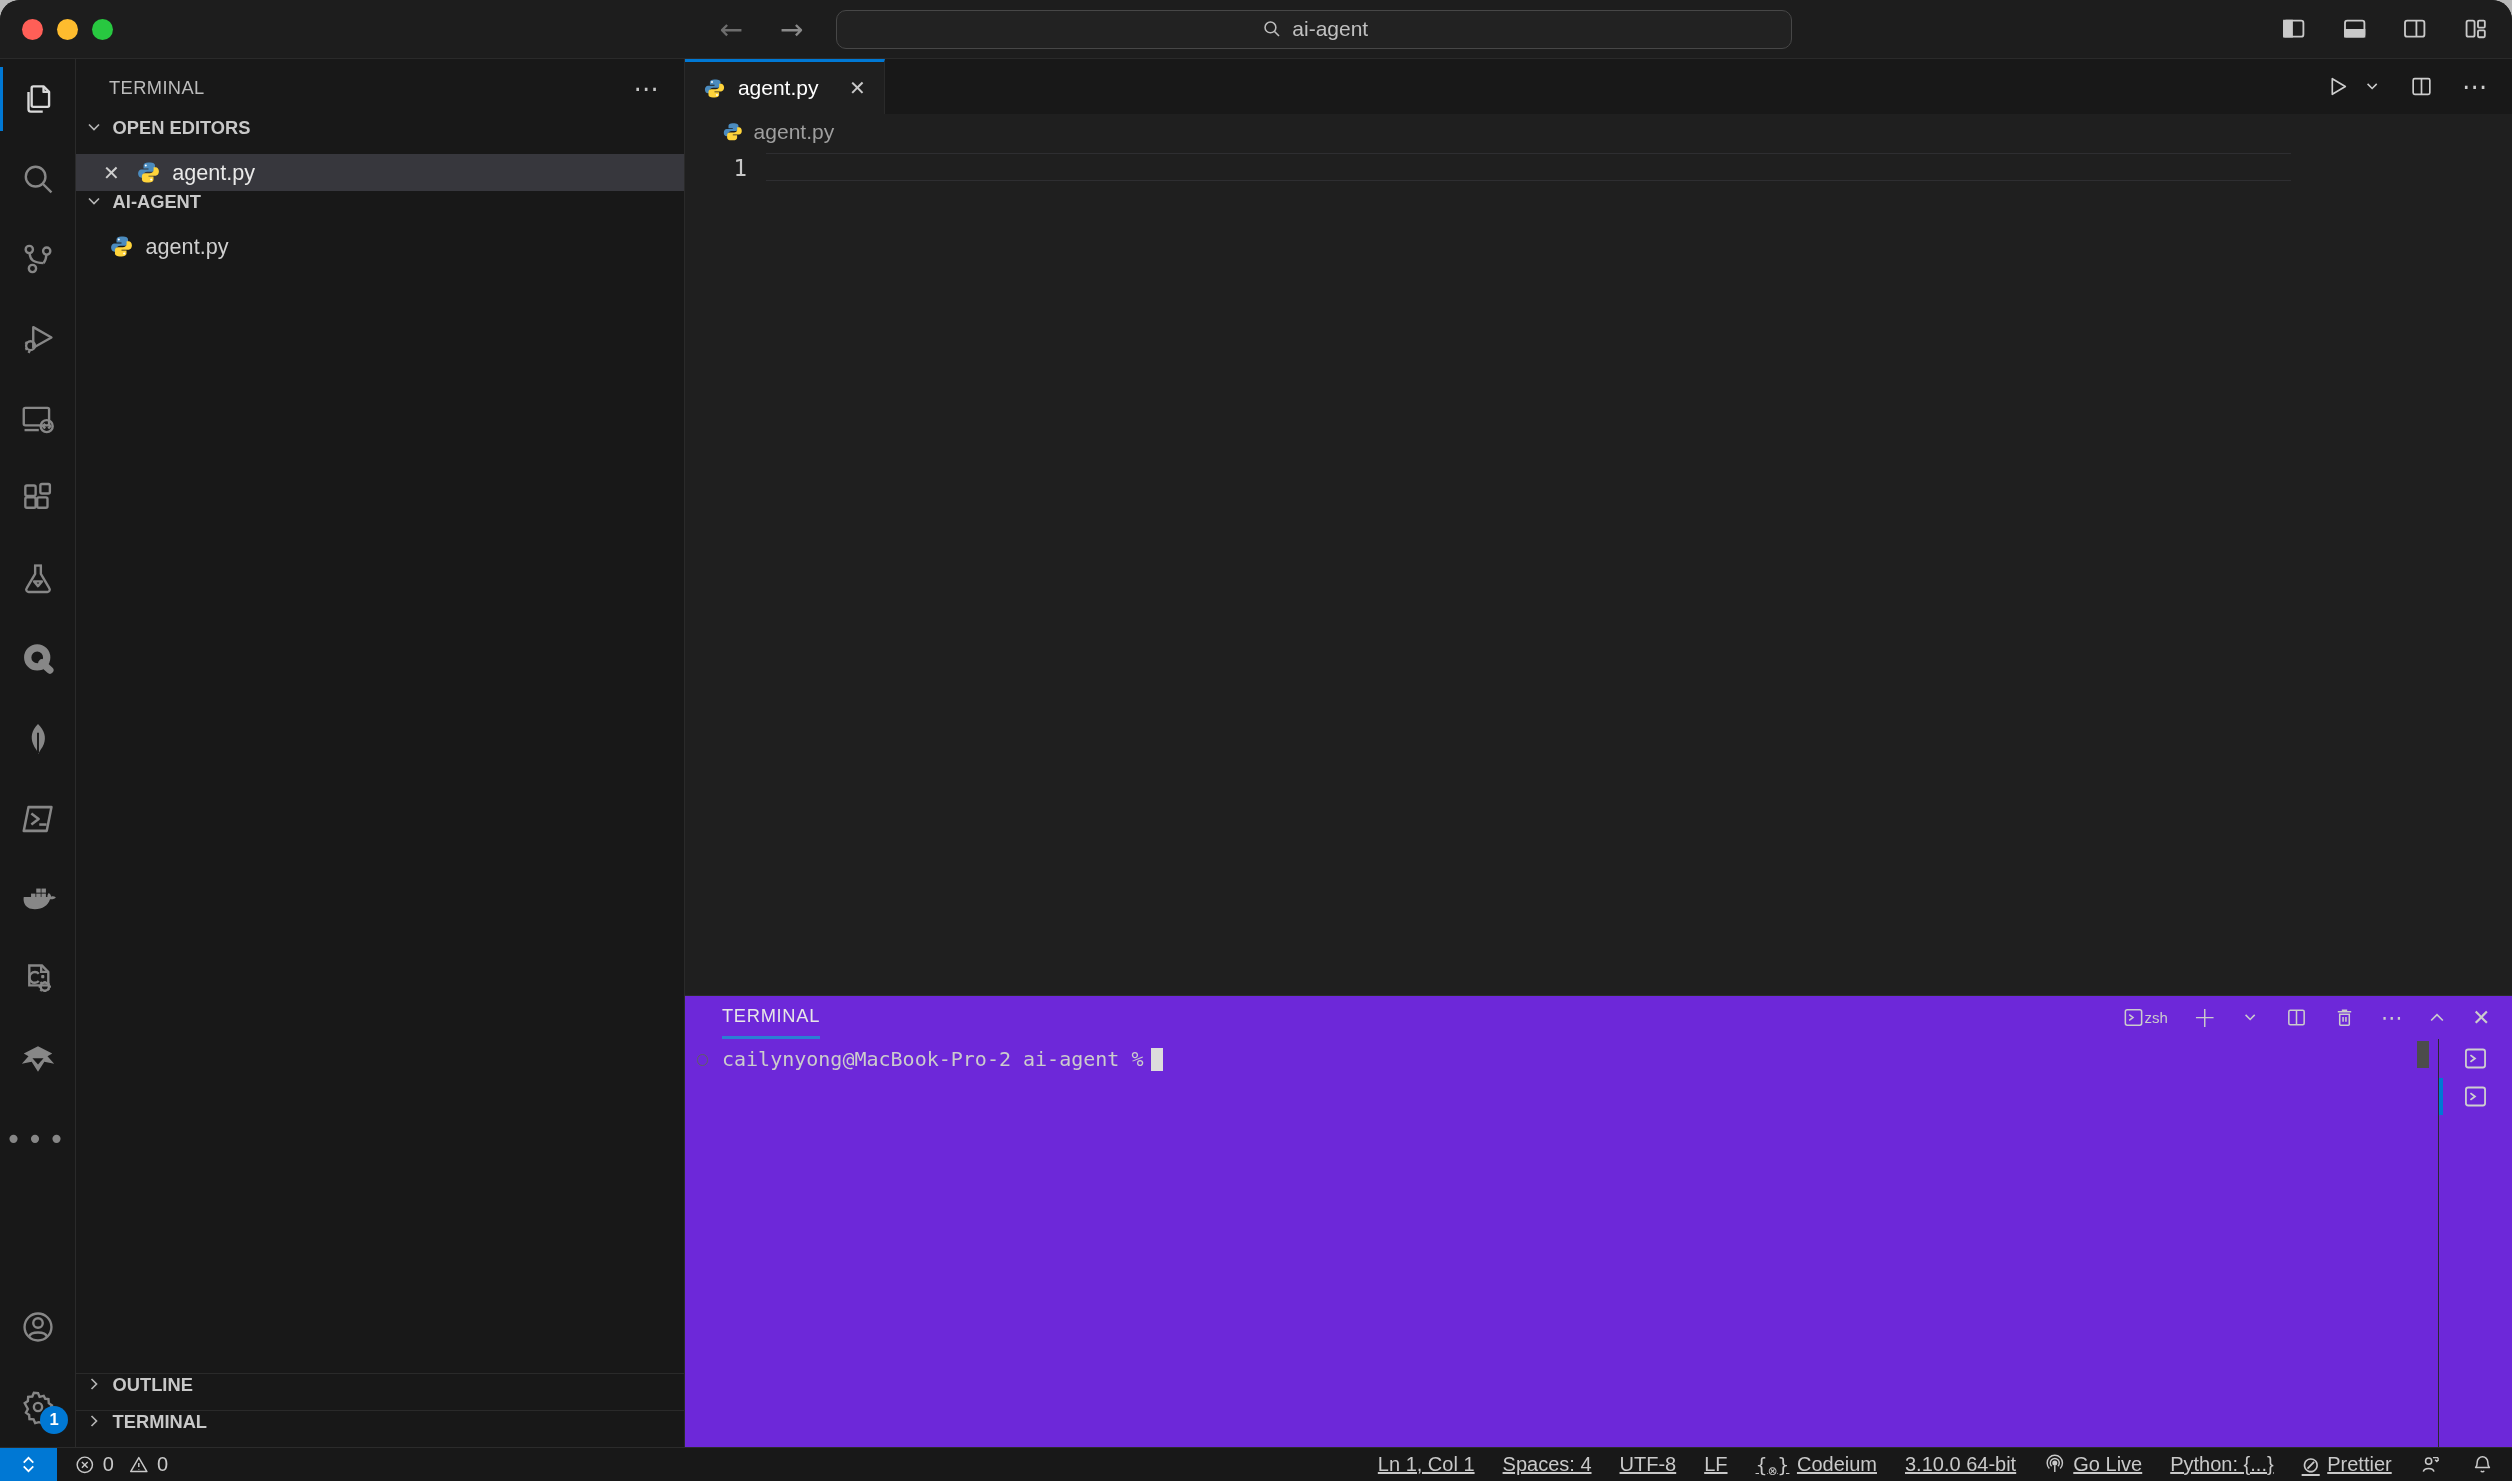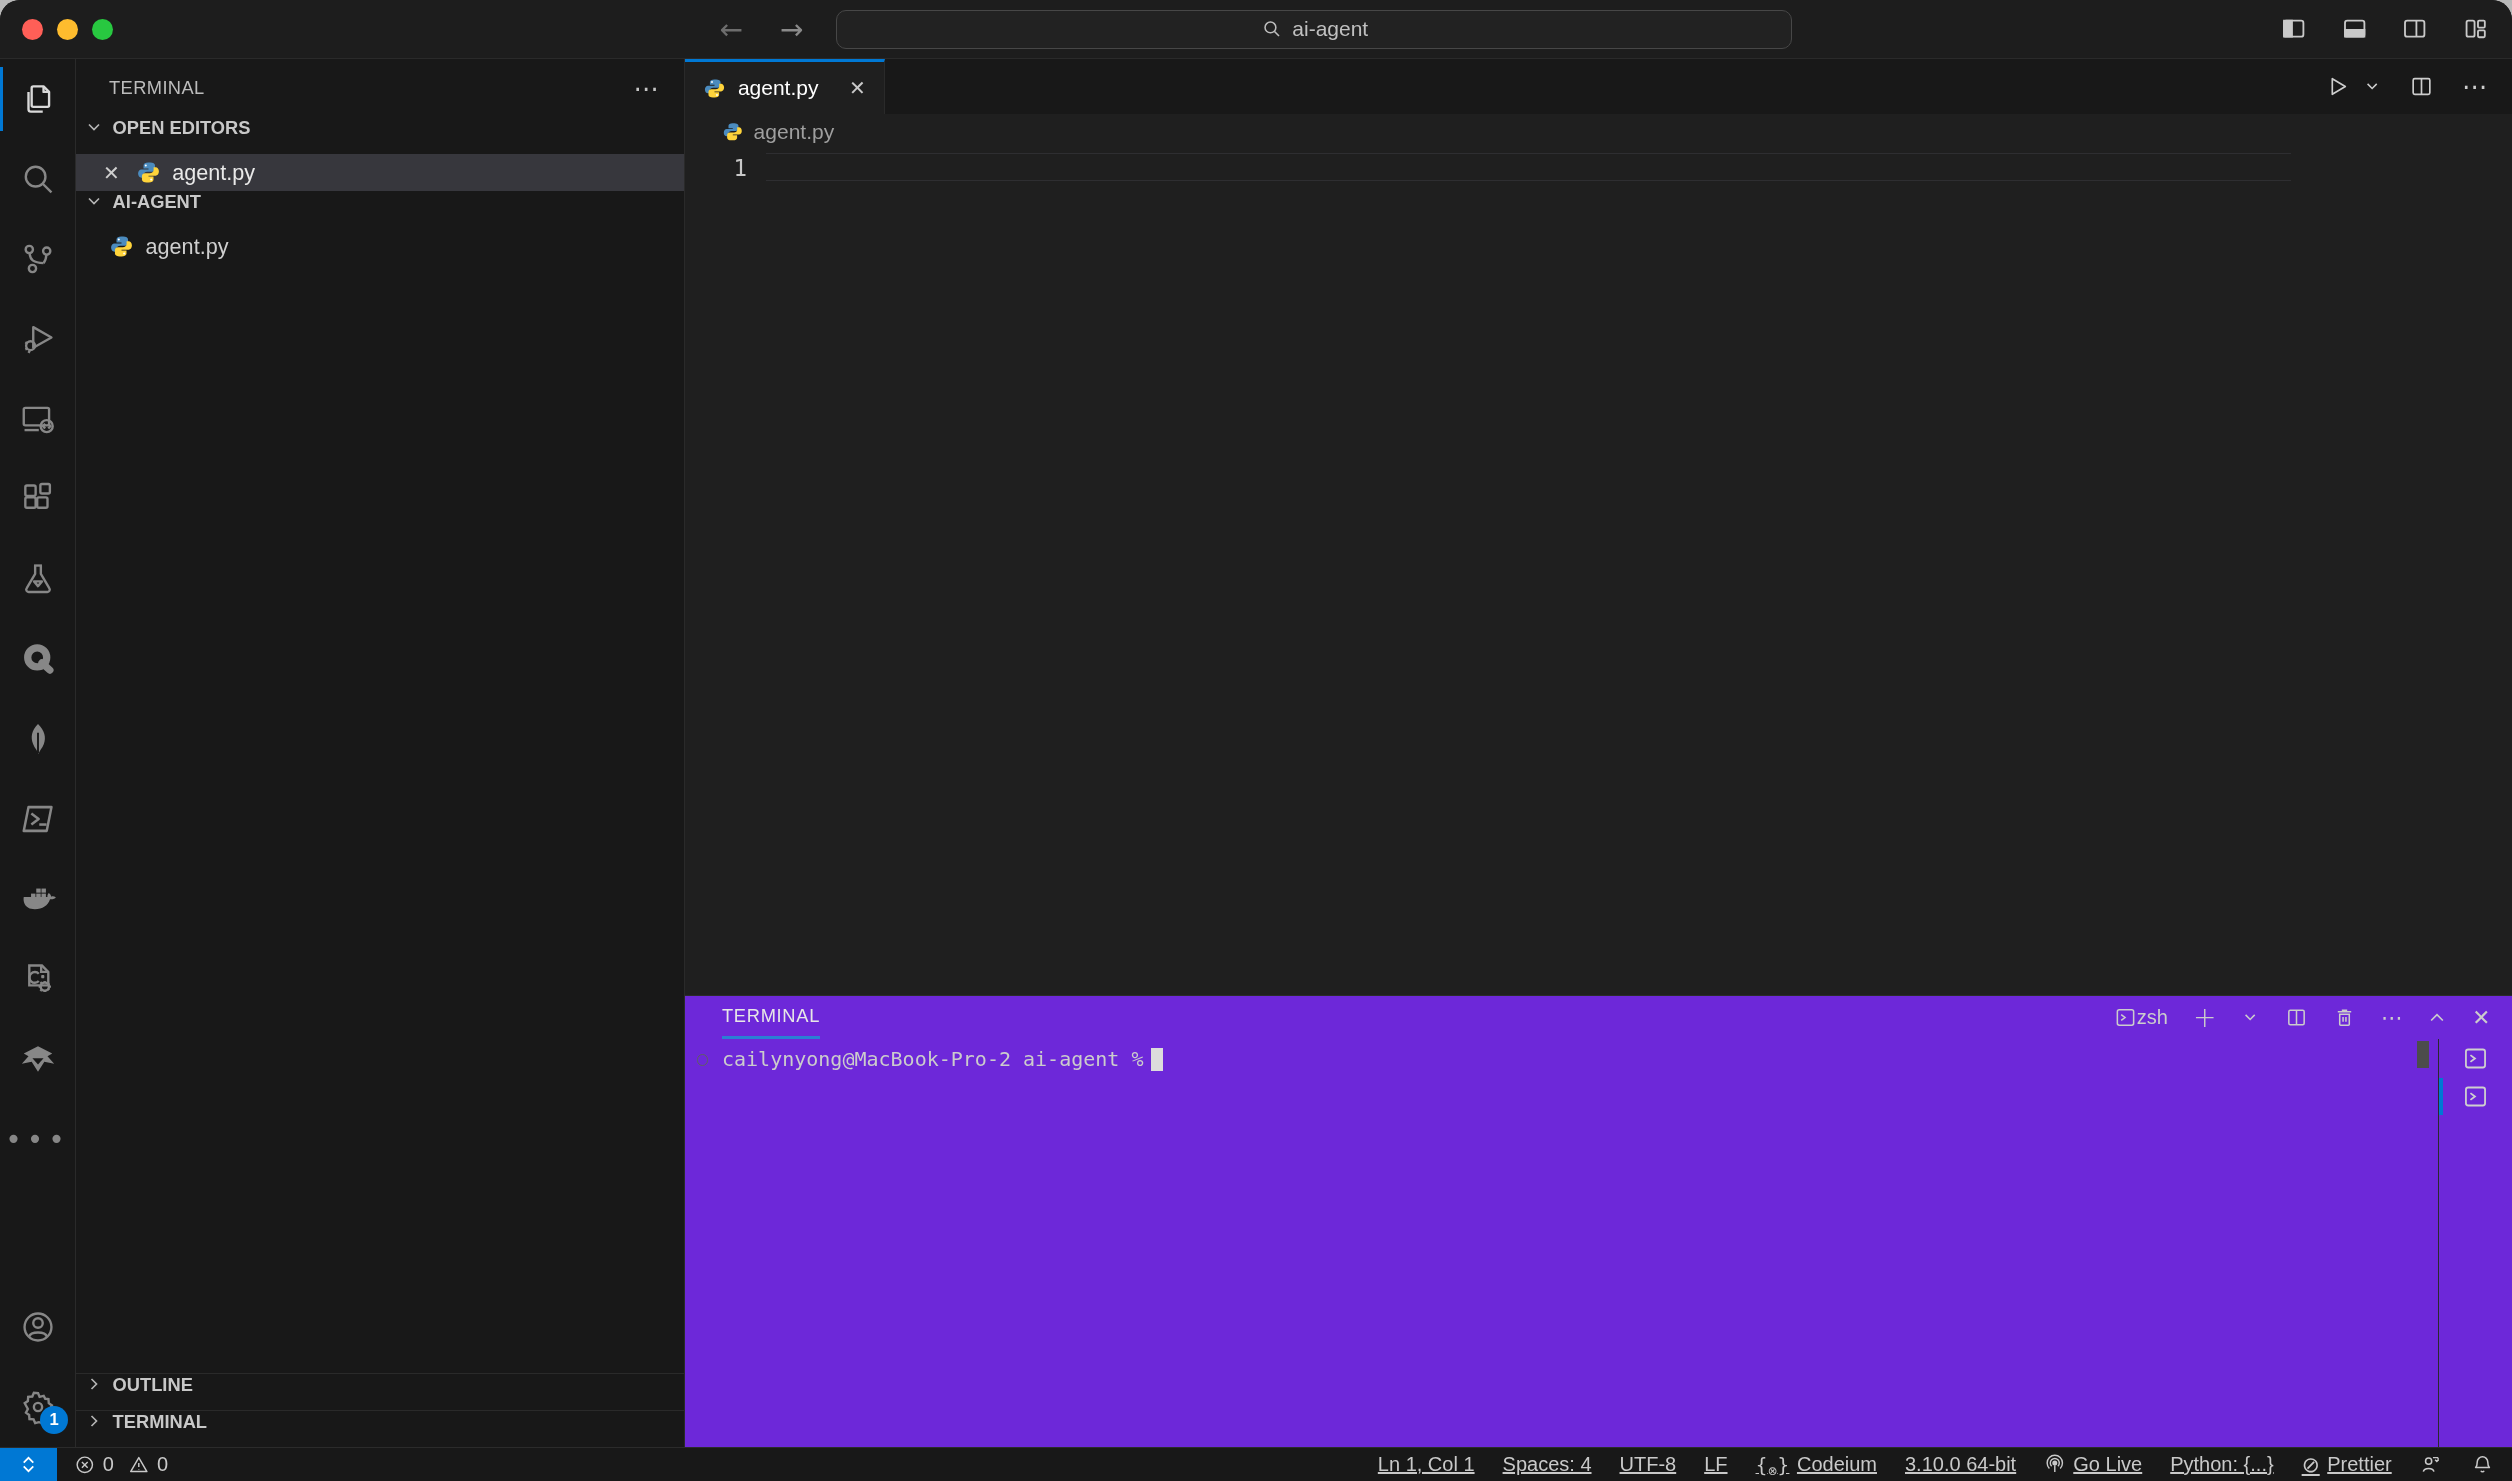--- a/index.html
+++ b/index.html
@@ -98,21 +98,21 @@
     position:absolute; top:3.3px; left:81px; width:1525px; height:28px;
     border-top:1.7px solid #2e2e31; border-bottom:1.7px solid #2e2e31;
   }
 
   
   .panel { height:452px; flex:0 0 452px; background:#6d28d9; border-top:0.8px solid #2b2b2b; display:flex; flex-direction:column; }
   .panel-header { height:43px; flex:0 0 43px; display:flex; align-items:center; padding:0 21.6px 0 37px; }
   .panel-tab { height:100%; display:flex; align-items:center; border-bottom:3.3px solid #2a7fd4; cursor:pointer; }
   .panel-tab-label { font-size:18.3px; color:#e7e7e7; letter-spacing:0.7px; }
   .panel-actions { margin-left:auto; display:flex; align-items:center; gap:25px; color:#cccccc; }
-  .shell-chip { display:flex; align-items:center; font-size:20px; color:#cccccc; cursor:pointer; }
+  .shell-chip { display:flex; align-items:center; font-size:15px; color:#cccccc; cursor:pointer; }
   .pa-glyph { font-size:21.6px; cursor:pointer; }
   .panel-body { flex:1; position:relative; font-family:"DejaVu Sans Mono", monospace; font-size:20px; color:#cccccc; }
   .cmd-decoration { position:absolute; left:11.6px; top:15px; width:11.6px; height:11.6px; border:1.7px solid #606060; border-radius:50%; }
   .prompt { position:absolute; left:37px; top:8.3px; display:flex; align-items:flex-end; }
   .term-cursor { display:inline-block; width:12.5px; height:23px; background:#dcdcdc; margin-left:7.5px; }
   .term-thumb { position:absolute; top:1.7px; right:83px; width:12.5px; height:27px; background:#4c4c4c; }
   .term-tabs { position:absolute; top:0; right:0; bottom:0; width:74px; border-left:0.8px solid #2a2a2a; }
   .term-tab-row { height:38px; display:flex; align-items:center; justify-content:center; color:#cfcfcf; cursor:pointer; }
   .term-tab-row:first-child { margin-top:1.7px; }
   .tt-active-bar { position:absolute; left:0; top:39px; width:4.2px; height:37px; background:#0078d4; }

